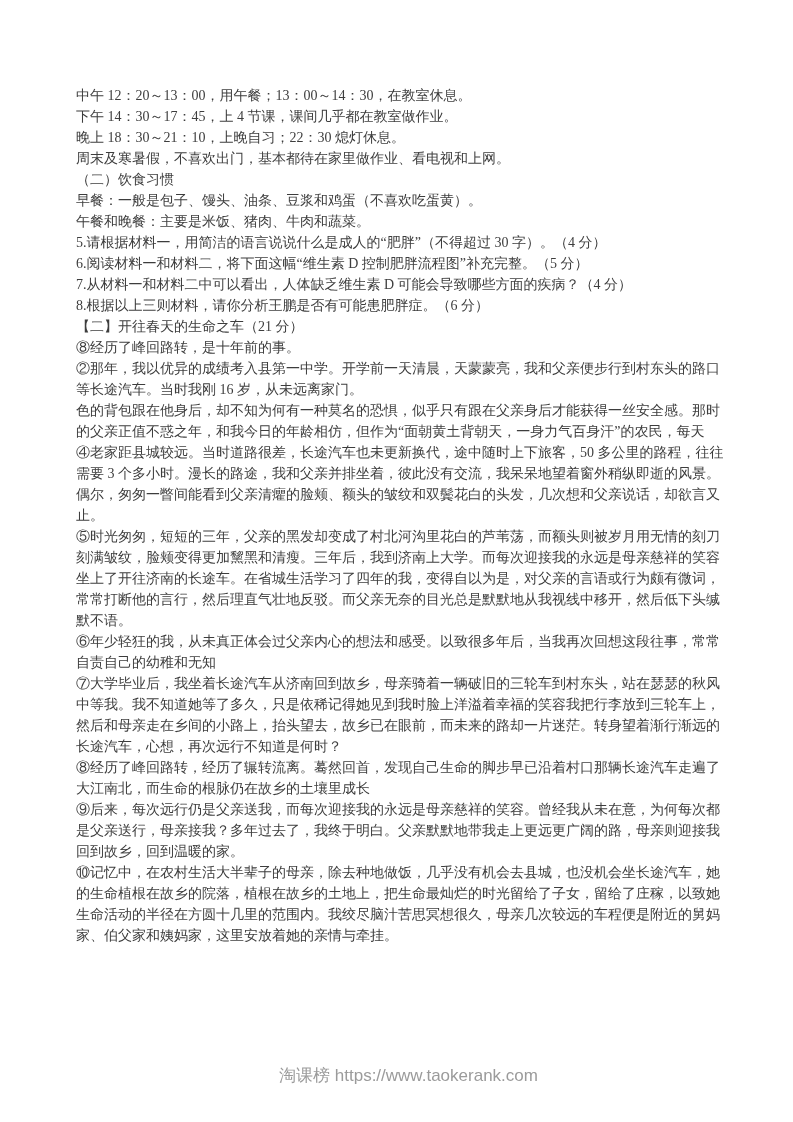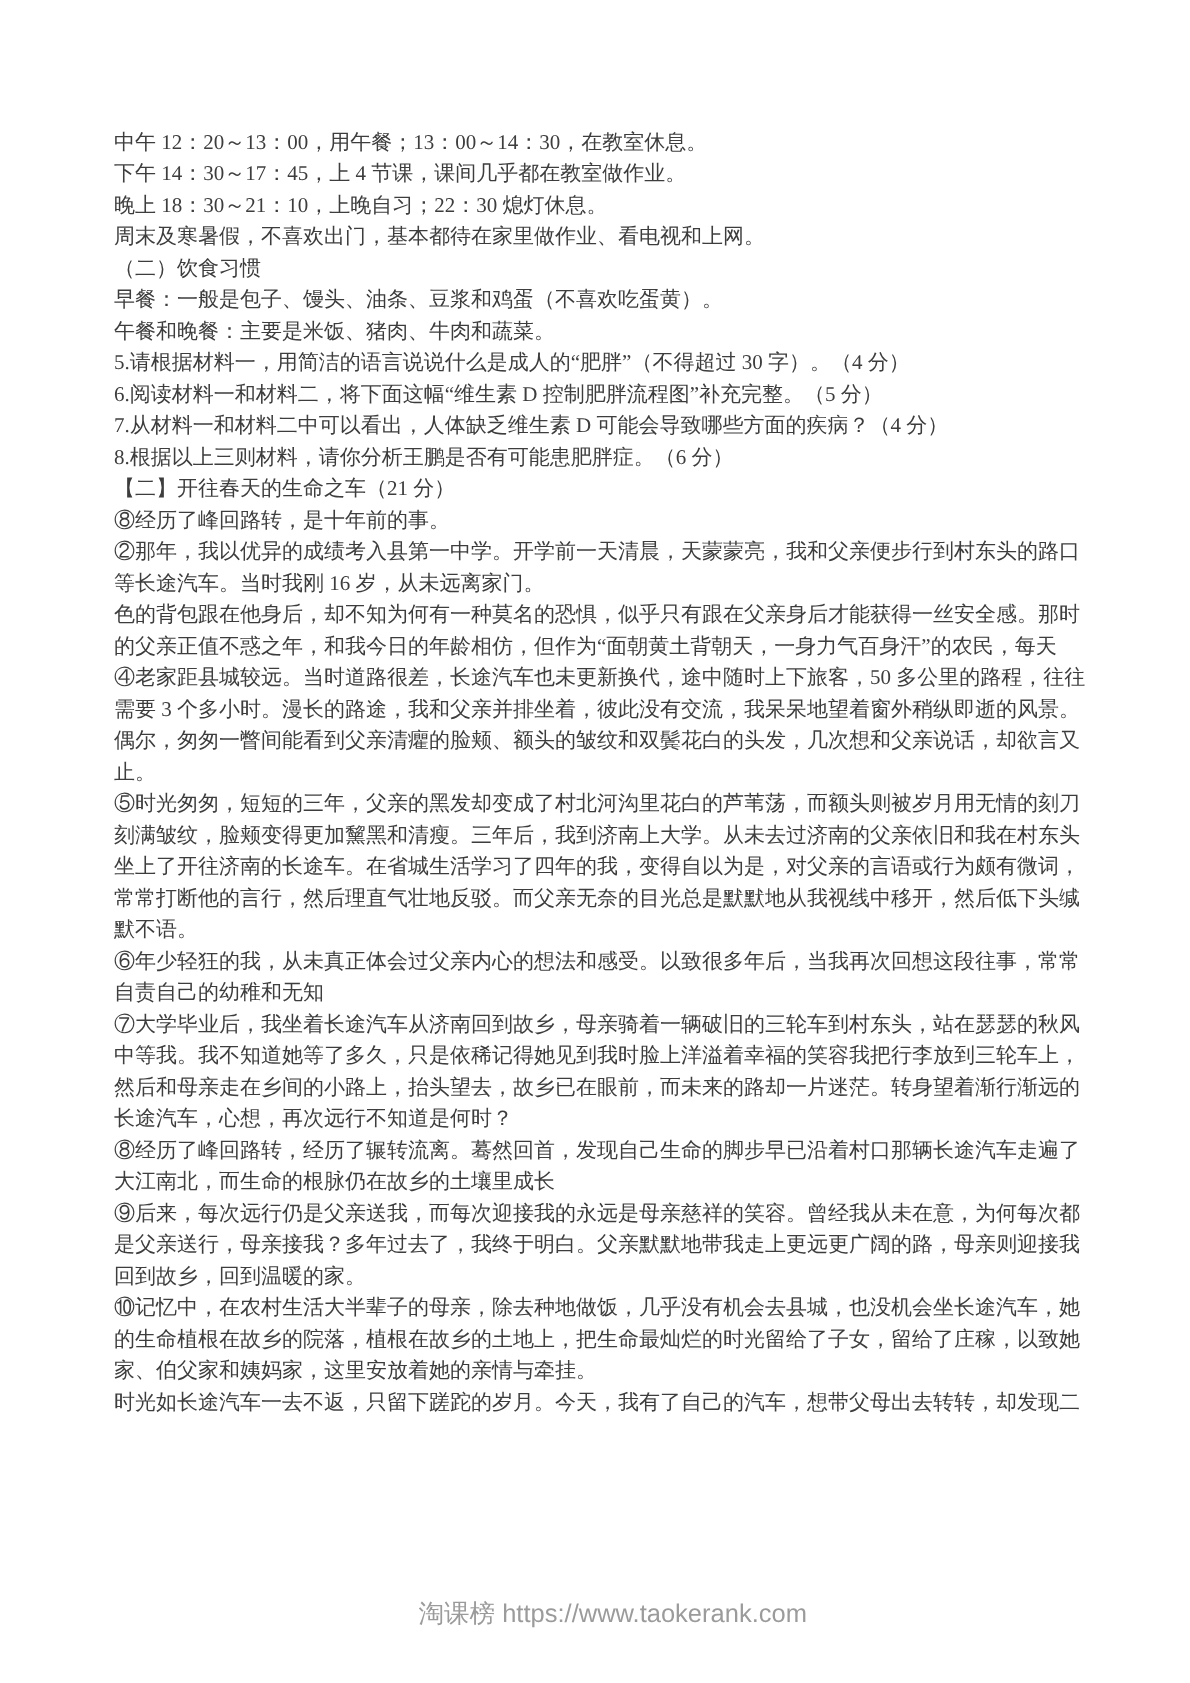--- a/index.html
+++ b/index.html
@@ -65,36 +65,36 @@
     <div class="doc-line">⑧经历了峰回路转，是十年前的事。</div>
     <div class="doc-line">②那年，我以优异的成绩考入县第一中学。开学前一天清晨，天蒙蒙亮，我和父亲便步行到村东头的路口</div>
     <div class="doc-line">等长途汽车。当时我刚 16 岁，从未远离家门。</div>
     <div class="doc-line">色的背包跟在他身后，却不知为何有一种莫名的恐惧，似乎只有跟在父亲身后才能获得一丝安全感。那时</div>
     <div class="doc-line">的父亲正值不惑之年，和我今日的年龄相仿，但作为“面朝黄土背朝天，一身力气百身汗”的农民，每天</div>
     <div class="doc-line">④老家距县城较远。当时道路很差，长途汽车也未更新换代，途中随时上下旅客，50 多公里的路程，往往</div>
     <div class="doc-line">需要 3 个多小时。漫长的路途，我和父亲并排坐着，彼此没有交流，我呆呆地望着窗外稍纵即逝的风景。</div>
     <div class="doc-line">偶尔，匆匆一瞥间能看到父亲清癯的脸颊、额头的皱纹和双鬓花白的头发，几次想和父亲说话，却欲言又</div>
     <div class="doc-line">止。</div>
     <div class="doc-line">⑤时光匆匆，短短的三年，父亲的黑发却变成了村北河沟里花白的芦苇荡，而额头则被岁月用无情的刻刀</div>
-    <div class="doc-line">刻满皱纹，脸颊变得更加黧黑和清瘦。三年后，我到济南上大学。从未去过济南的父亲依旧和我在村东头</div>
+    <div class="doc-line">刻满皱纹，脸颊变得更加黧黑和清瘦。三年后，我到济南上大学。而每次迎接我的永远是母亲慈祥的笑容</div>
     <div class="doc-line">坐上了开往济南的长途车。在省城生活学习了四年的我，变得自以为是，对父亲的言语或行为颇有微词，</div>
     <div class="doc-line">常常打断他的言行，然后理直气壮地反驳。而父亲无奈的目光总是默默地从我视线中移开，然后低下头缄</div>
     <div class="doc-line">默不语。</div>
     <div class="doc-line">⑥年少轻狂的我，从未真正体会过父亲内心的想法和感受。以致很多年后，当我再次回想这段往事，常常</div>
     <div class="doc-line">自责自己的幼稚和无知</div>
     <div class="doc-line">⑦大学毕业后，我坐着长途汽车从济南回到故乡，母亲骑着一辆破旧的三轮车到村东头，站在瑟瑟的秋风</div>
     <div class="doc-line">中等我。我不知道她等了多久，只是依稀记得她见到我时脸上洋溢着幸福的笑容我把行李放到三轮车上，</div>
     <div class="doc-line">然后和母亲走在乡间的小路上，抬头望去，故乡已在眼前，而未来的路却一片迷茫。转身望着渐行渐远的</div>
     <div class="doc-line">长途汽车，心想，再次远行不知道是何时？</div>
     <div class="doc-line">⑧经历了峰回路转，经历了辗转流离。蓦然回首，发现自己生命的脚步早已沿着村口那辆长途汽车走遍了</div>
     <div class="doc-line">大江南北，而生命的根脉仍在故乡的土壤里成长</div>
     <div class="doc-line">⑨后来，每次远行仍是父亲送我，而每次迎接我的永远是母亲慈祥的笑容。曾经我从未在意，为何每次都</div>
     <div class="doc-line">是父亲送行，母亲接我？多年过去了，我终于明白。父亲默默地带我走上更远更广阔的路，母亲则迎接我</div>
     <div class="doc-line">回到故乡，回到温暖的家。</div>
     <div class="doc-line">⑩记忆中，在农村生活大半辈子的母亲，除去种地做饭，几乎没有机会去县城，也没机会坐长途汽车，她</div>
     <div class="doc-line">的生命植根在故乡的院落，植根在故乡的土地上，把生命最灿烂的时光留给了子女，留给了庄稼，以致她</div>
+    <div class="doc-line">生命活动的半径在方圆十几里的范围内。我绞尽脑汁苦思冥想很久，母亲几次较远的车程便是附近的舅妈</div>
     <div class="doc-line">家、伯父家和姨妈家，这里安放着她的亲情与牵挂。</div>
-    <div class="doc-line">时光如长途汽车一去不返，只留下蹉跎的岁月。今天，我有了自己的汽车，想带父母出去转转，却发现二</div>
   </div>
 
   <div class="page-footer">淘课榜 https://www.taokerank.com</div>
 
 </div>
 
 </body></html>

